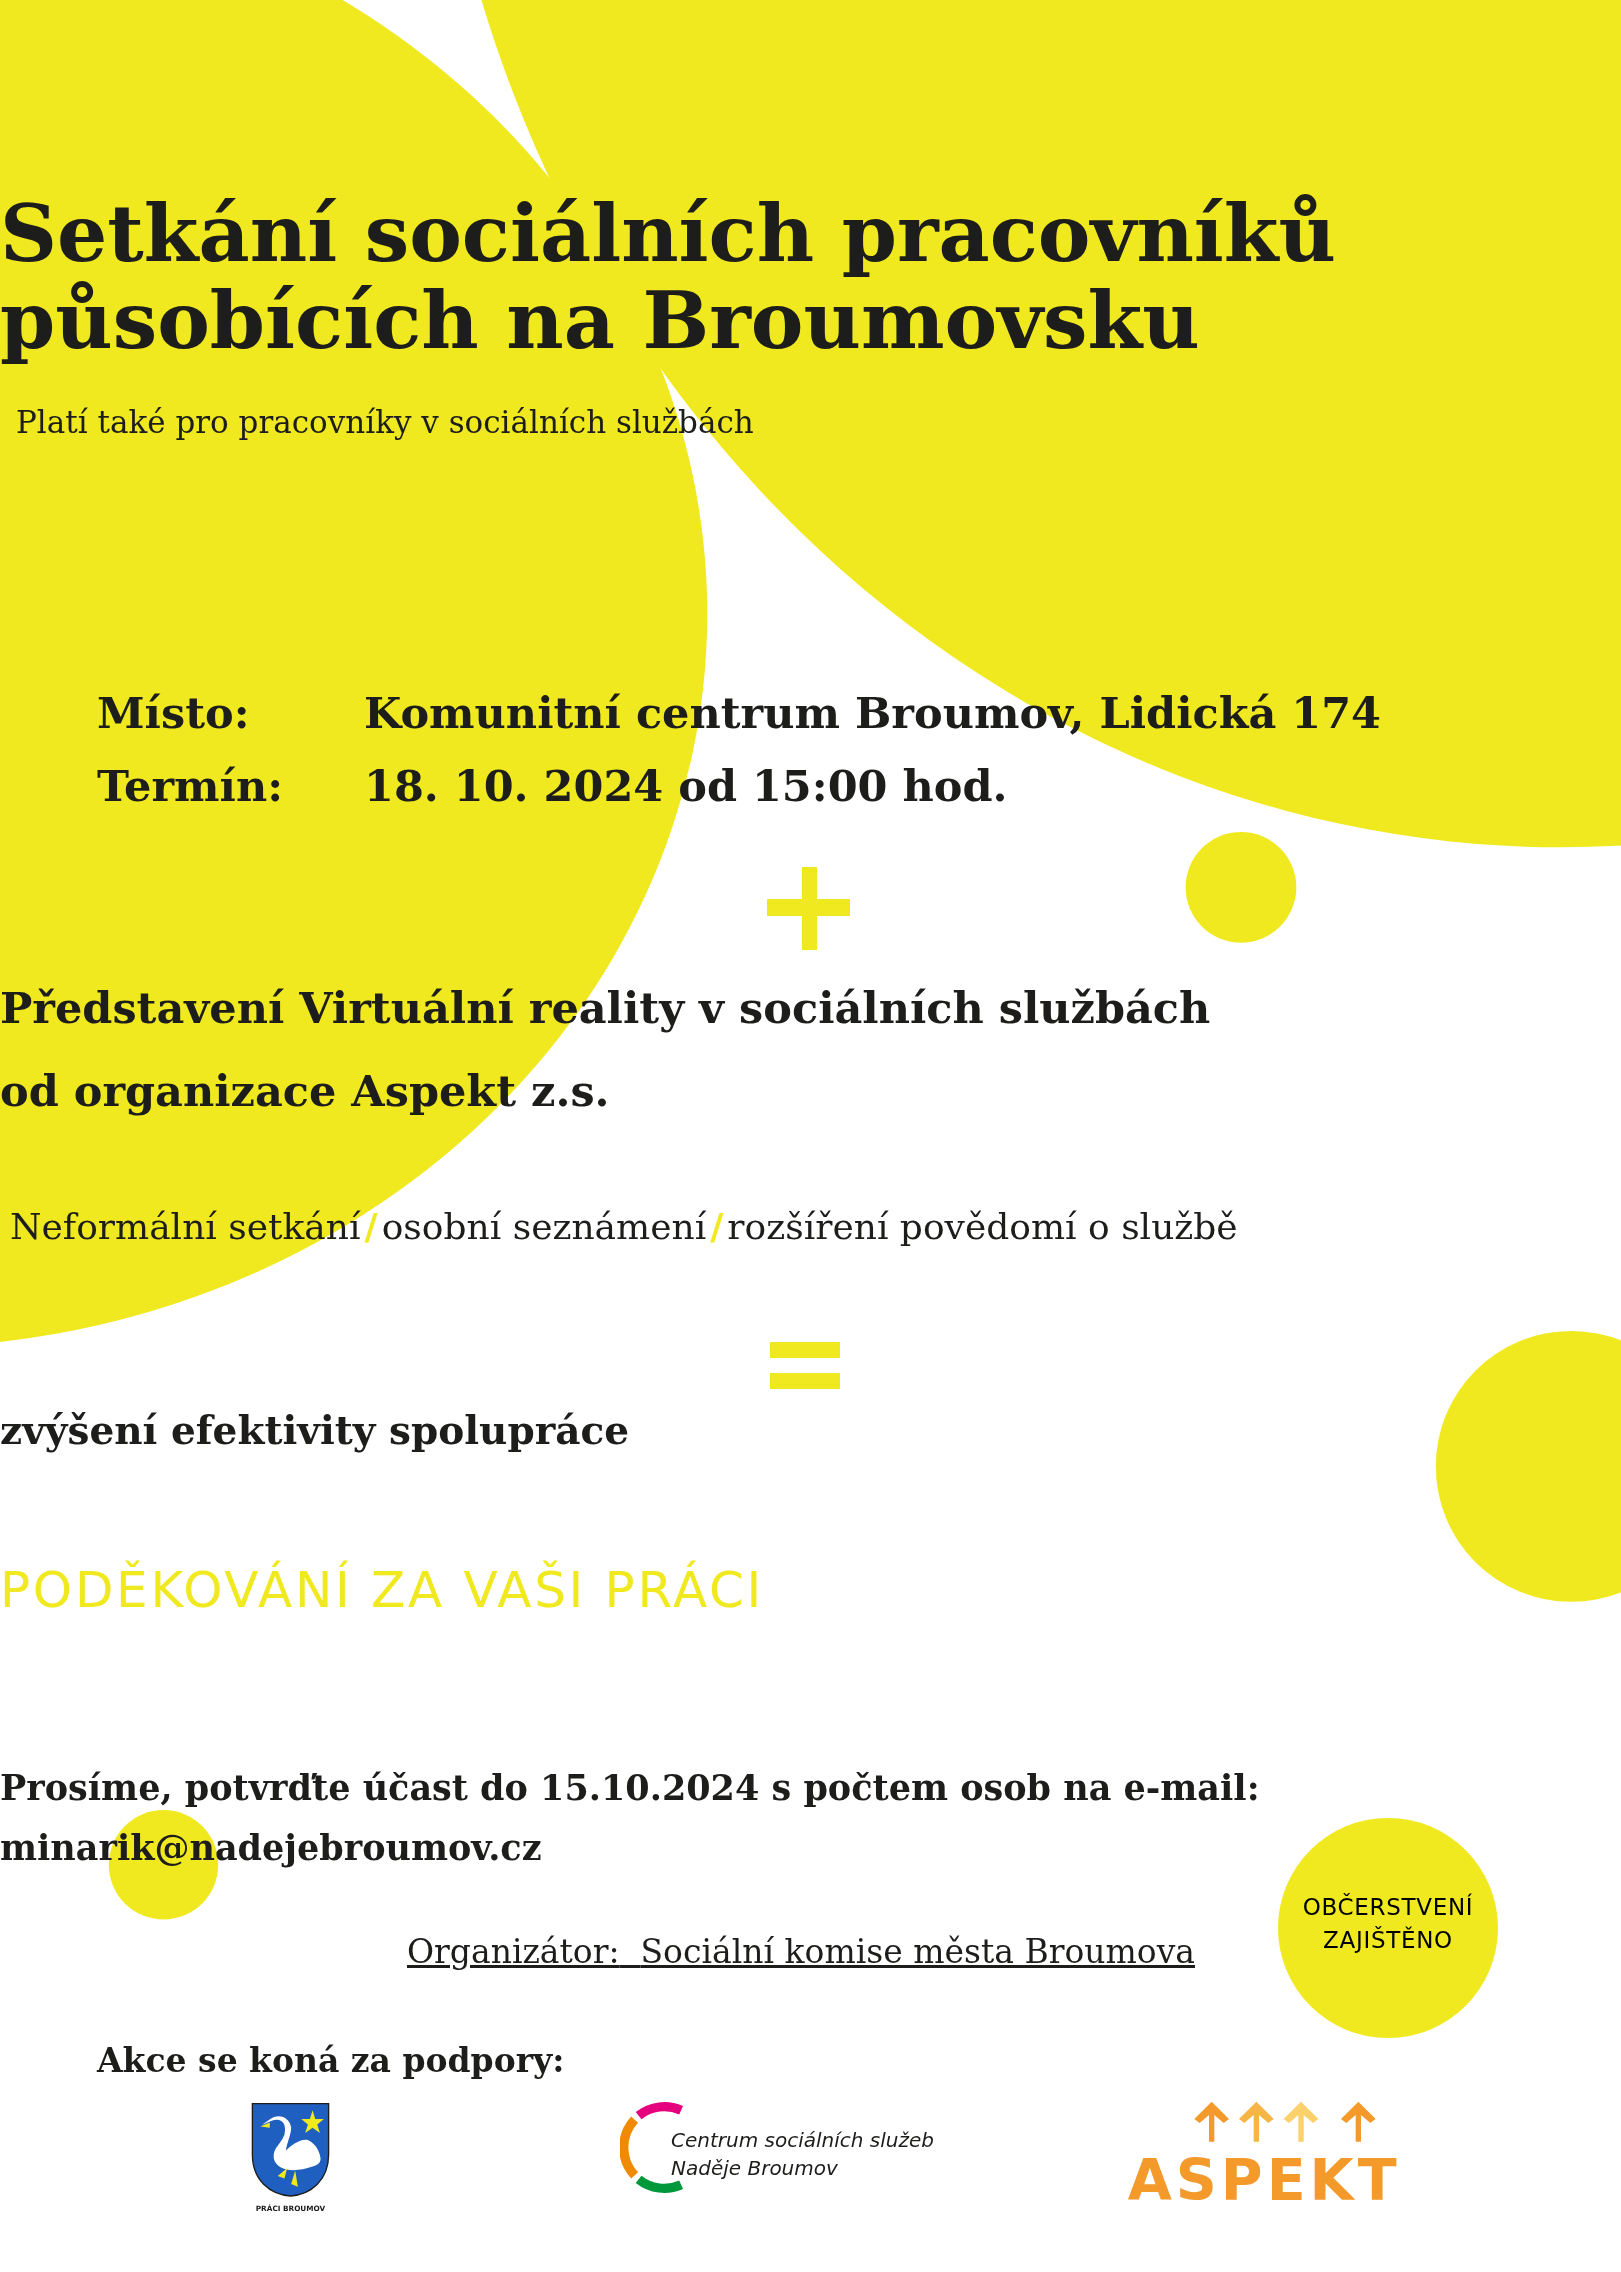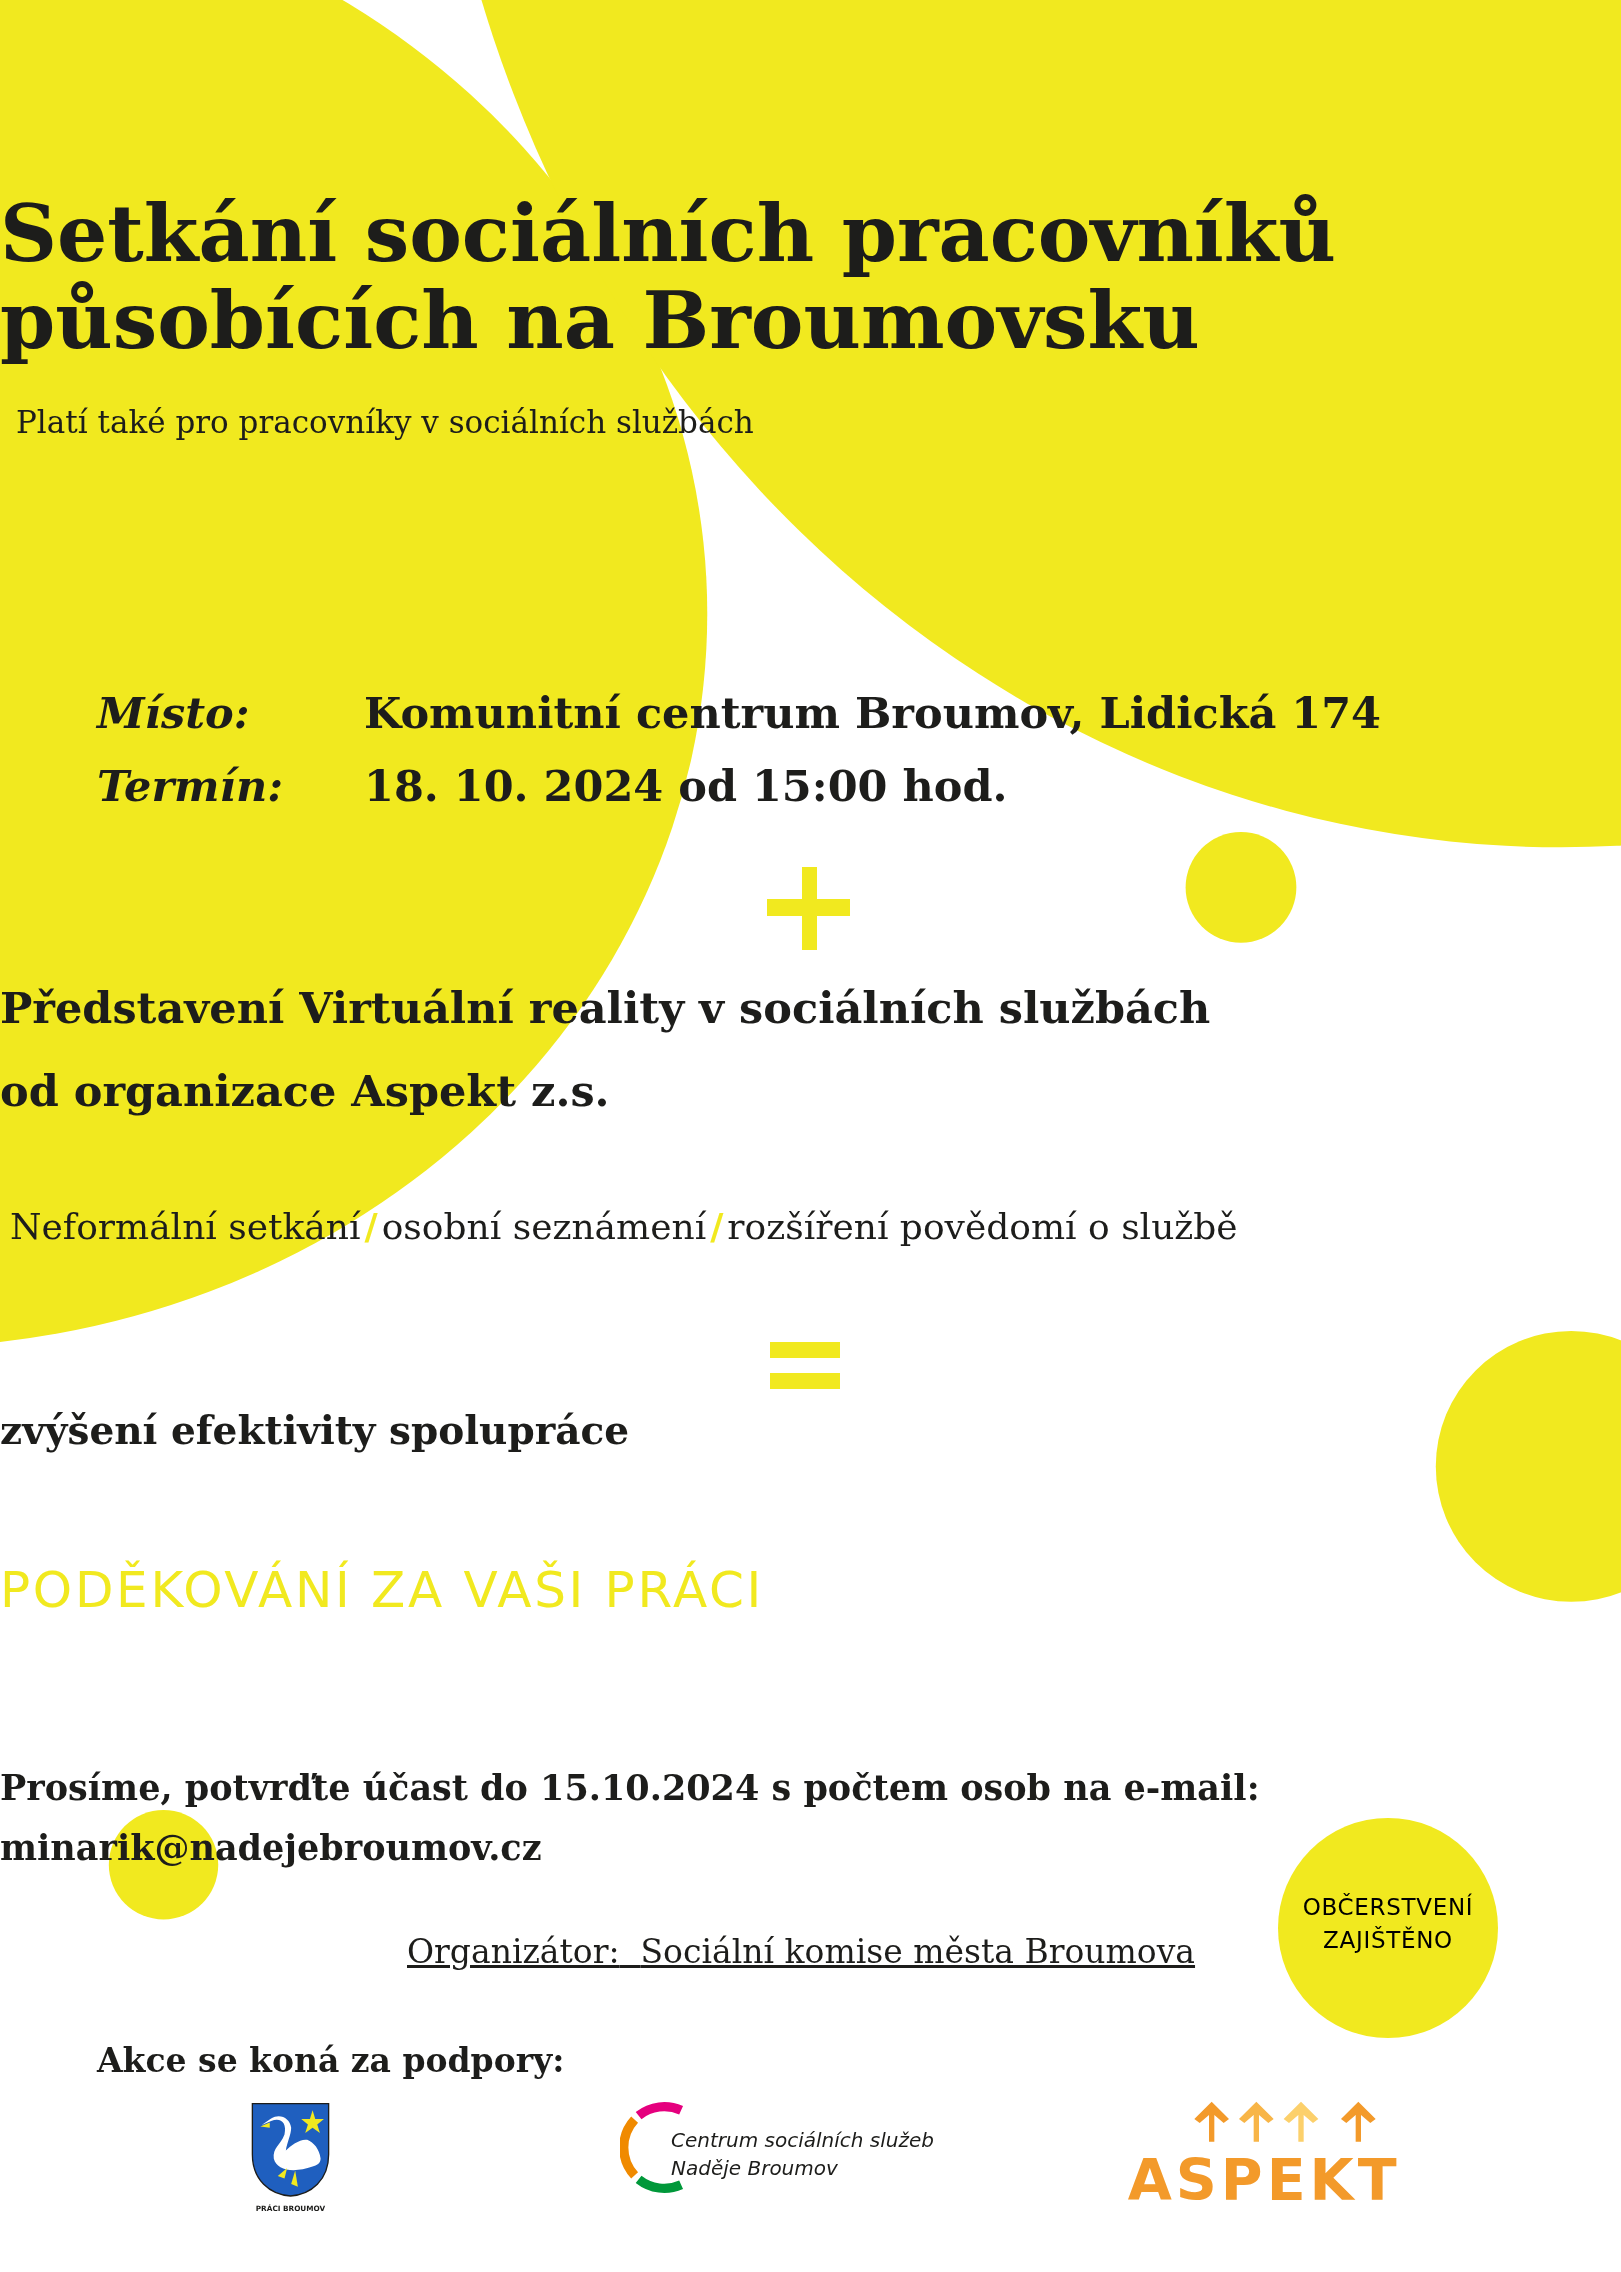--- a/index.html
+++ b/index.html
@@ -3,21 +3,21 @@
 <meta charset="utf-8">
 <style>
   html, body { margin:0; padding:0; background:#ffffff; }
   body { width:1622px; height:2273px; position:relative; overflow:hidden; font-family:"DejaVu Serif", serif; color:#1d1d1b; }
   .bg { position:absolute; left:0; top:0; width:1622px; height:2273px; z-index:0; }
   .abs { position:absolute; z-index:2; }
   .center { left:0; width:1622px; text-align:left; }
   .title { top:190px; font-size:79px; font-weight:bold; line-height:87px; letter-spacing:0px; }
   .subtitle { top:396px; font-size:31px; line-height:53px;margin-left:16px; }
   .info-row { left:97px; font-size:43px; font-weight:bold; line-height:53px; }
-  .info-row .lbl { display:inline-block; width:267px;font-style:italic; }
+  .info-row .lbl { display:inline-block; width:267px; }
   .plus { left:767px; top:867px; width:83px; height:83px; }
   .plus .v { position:absolute; left:35px; top:0; width:14.7px; height:83px; background:var(--accent); }
   .plus .h { position:absolute; left:0; top:32px; width:83px; height:16.7px; background:var(--accent); }
   .vr { top:967px; font-size:43px; font-weight:bold; line-height:83px; }
   .benefits { top:1200px; font-size:36px; line-height:53px;padding-left:10px; }
   .slash { color:var(--accent); font-weight:bold; margin:0 4px; }
   .equals { left:770px; top:1342px; width:70px; height:61px; }
   .equals .bar { position:absolute; left:0; width:70px; height:16px; background:var(--accent); }
   .result { top:1404px; font-size:39px; font-weight:bold; line-height:53px; }
   .thanks { top:1554px; font-size:50px; line-height:73px; color:var(--accent); font-family:"DejaVu Sans", sans-serif; font-weight:normal; letter-spacing:2.7px; }

